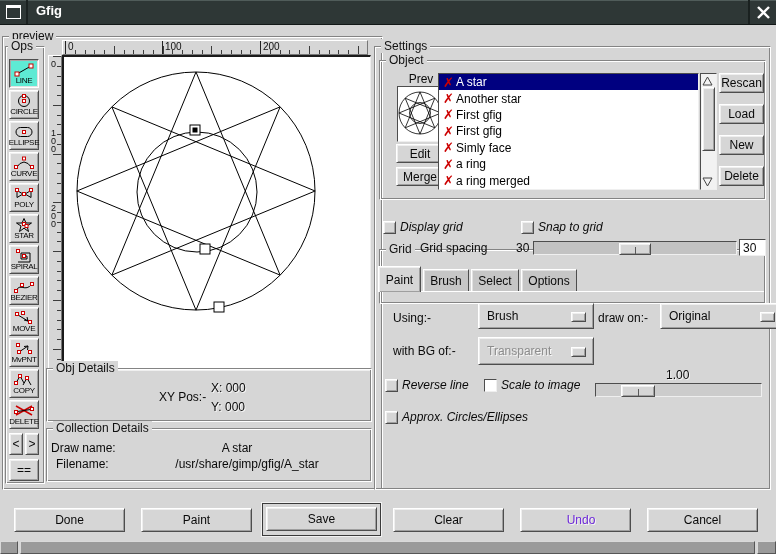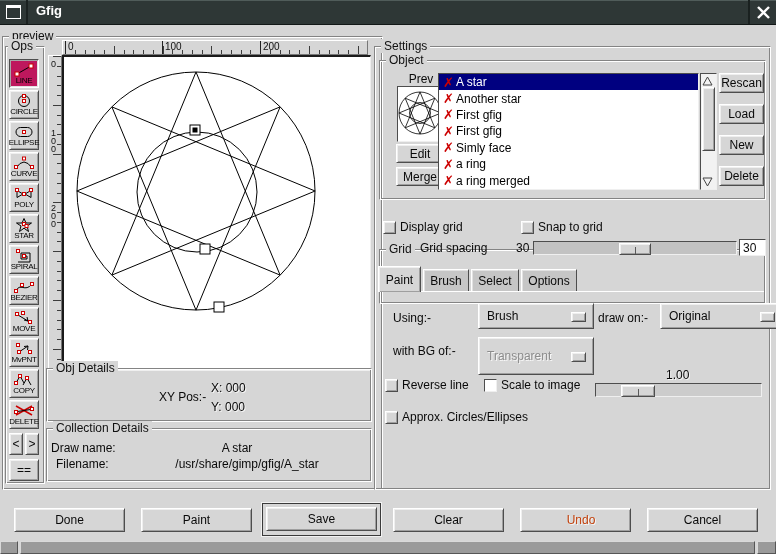--- a/index.html
+++ b/index.html
@@ -14,36 +14,36 @@
             box-shadow: inset 1px 1px 0 #efefef, inset -1px -1px 0 #9f9f9f; }
   .sunkenw { background:#ffffff; border:1px solid;
              border-color:#4d4d4d #efefef #efefef #4d4d4d; }
   .frame { border:1px solid; border-color:#848484 #ffffff #ffffff #848484;
            box-shadow: inset 1px 1px 0 #ffffff, inset -1px -1px 0 #848484; }
   .flabel { position:absolute; top:-8px; left:6px; background:#d6d6d6;
             padding:0 3px; font-size:12px; line-height:14px; color:#111; white-space:nowrap; }
 
   .btn { display:flex; align-items:center; justify-content:center;
          font-size:12px; color:#0a0a0a; cursor:default; box-sizing:border-box; }
-  .btn.disabled { color:#c2410c; text-shadow:1px 1px 0 #f5f5f5;padding-left:11px; }
+  .btn.disabled { color:#6d28d9; text-shadow:1px 1px 0 #f5f5f5;padding-left:11px; }
 
   
   .titlebar { left:0; top:0; width:776px; height:24px; background:#2e3736;
               border-bottom:1px solid #121817; box-shadow: inset 0 1px 0 #505c5a; }
   .tb-menu { left:0; top:0; width:26px; height:24px; border-right:2px solid #1a2120;
              display:flex; align-items:center; justify-content:center; }
   .tb-menu-icon { width:13px; height:10px; border:1px solid #fff; border-top:3px solid #fff; }
   .tb-title { left:36px; top:3px; color:#ffffff; font-weight:bold; font-size:13px; }
   .tb-close { right:0; top:0; width:26px; height:24px; border-left:2px solid #1a2120;
               display:flex; align-items:center; justify-content:center; }
 
   
   .tool { left:9px; width:30px; height:29px; display:flex; flex-direction:column;
           align-items:center; justify-content:center; box-sizing:border-box; }
-  .tool.active { background:#be185d;
+  .tool.active { background:#5eead4;
                  border-color:#4d4d4d #ffffff #ffffff #4d4d4d;
                  box-shadow: inset 1px 1px 0 #a8a8a8, inset -1px -1px 0 #e2e2e2; }
   .tlabel { font-size:8px; line-height:8px; color:#000; letter-spacing:-0.3px; }
   .ticon { display:block; }
 
   
   .hruler { left:62px; top:40px; width:306px; height:15px; background:#d6d6d6;
             border:1px solid; border-color:#fff #777 #777 #fff; box-sizing:border-box;
             background-image:
               repeating-linear-gradient(to right,#3c3c3c 0 1px,transparent 1px 48.8px),
@@ -78,21 +78,21 @@
   
   .sb { background:#f2f2f2; border:1px solid; border-color:#4d4d4d #efefef #efefef #4d4d4d; }
   .sb-thumb { position:absolute; left:1px; width:11px; }
 
   
   .checkbox { width:11px; height:11px; background:#d6d6d6; border:1px solid;
               border-color:#ffffff #4d4d4d #4d4d4d #ffffff;
               box-shadow: inset 1px 1px 0 #efefef, inset -1px -1px 0 #9f9f9f; }
   .checkbox.white { background:#ffffff; border-color:#4d4d4d #efefef #efefef #4d4d4d;
                     box-shadow:none; }
-  .cklabel { font-size:12px; color:#0a0a0a; }
+  .cklabel { font-size:12px; color:#0a0a0a;font-style:italic; }
 
   
   .trough { background:#c2c2c2; border:1px solid;
             border-color:#4d4d4d #efefef #efefef #4d4d4d; box-sizing:border-box; }
   .handle { position:absolute; top:1px; }
   .handle::after { content:""; position:absolute; left:50%; top:3px; width:1px; height:7px;
                    background:#5a5a5a; }
   .optionmenu { font-size:12px; display:flex; align-items:center; padding-left:8px;
                 box-sizing:border-box; color:#0a0a0a; }
   .om-ind { position:absolute; right:7px; top:50%; margin-top:-4px; width:13px; height:8px; }
@@ -400,21 +400,21 @@
     <span>Brush</span>
     <span class="raised om-ind"></span>
   </div>
   <div class="abs txt" style="left:598px;top:311px;">draw on:-</div>
   <div class="abs raised optionmenu" style="left:660px;top:303px;width:123px;height:26px;">
     <span>Original</span>
     <span class="raised om-ind"></span>
   </div>
 
   <div class="abs txt" style="left:393px;top:344px;">with BG of:-</div>
-  <div class="abs raised optionmenu" style="left:478px;top:337px;width:116px;height:38px;">
+  <div class="abs raised optionmenu" style="left:478px;top:337px;width:116px;height:28px;">
     <span class="gray-emboss">Transparent</span>
     <span class="raised om-ind"></span>
   </div>
 
   <div class="abs checkbox" style="left:385px;top:379px;"></div>
   <div class="abs cklabel" style="left:402px;top:378px;">Reverse line</div>
   <div class="abs checkbox white" style="left:484px;top:379px;"></div>
   <div class="abs cklabel" style="left:501px;top:378px;">Scale to image</div>
   <div class="abs txt gray-emboss" style="left:666px;top:368px;">1.00</div>
   <div class="abs trough" style="left:595px;top:383px;width:167px;height:14px;background:#cccccc;">

